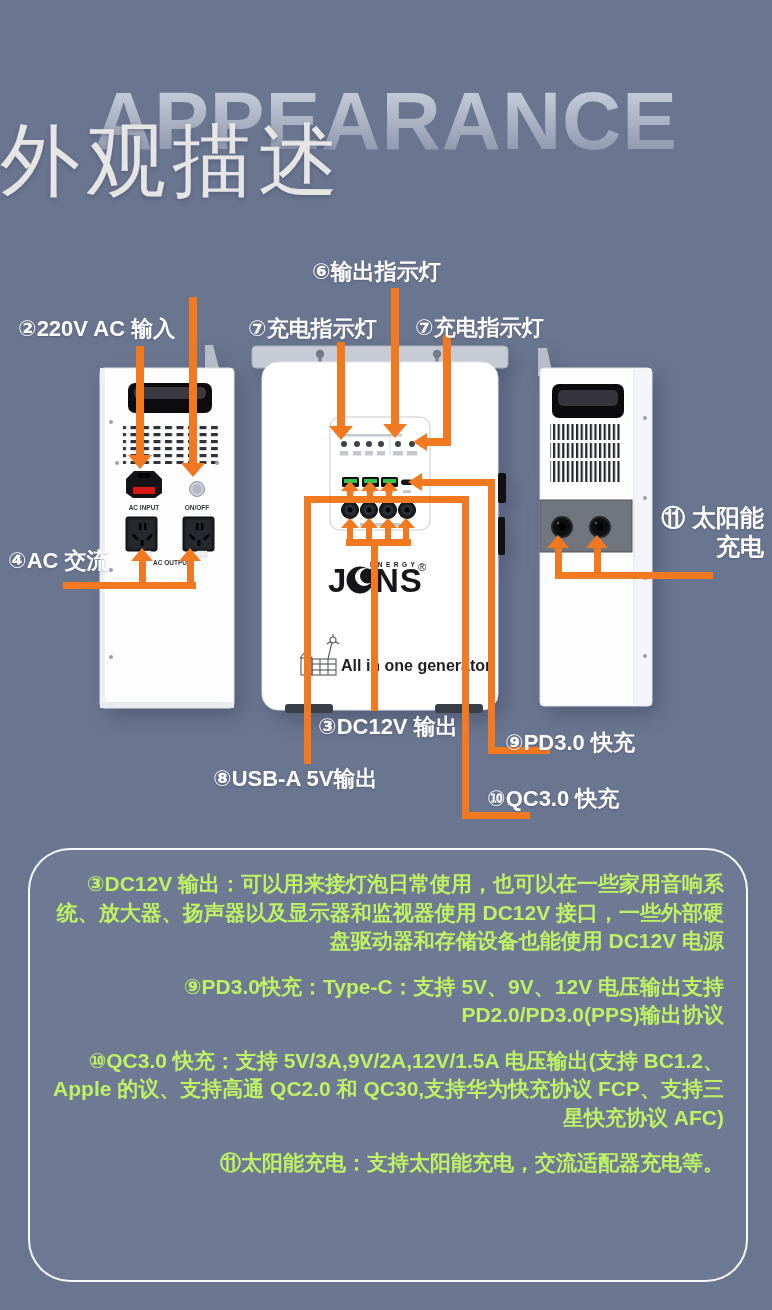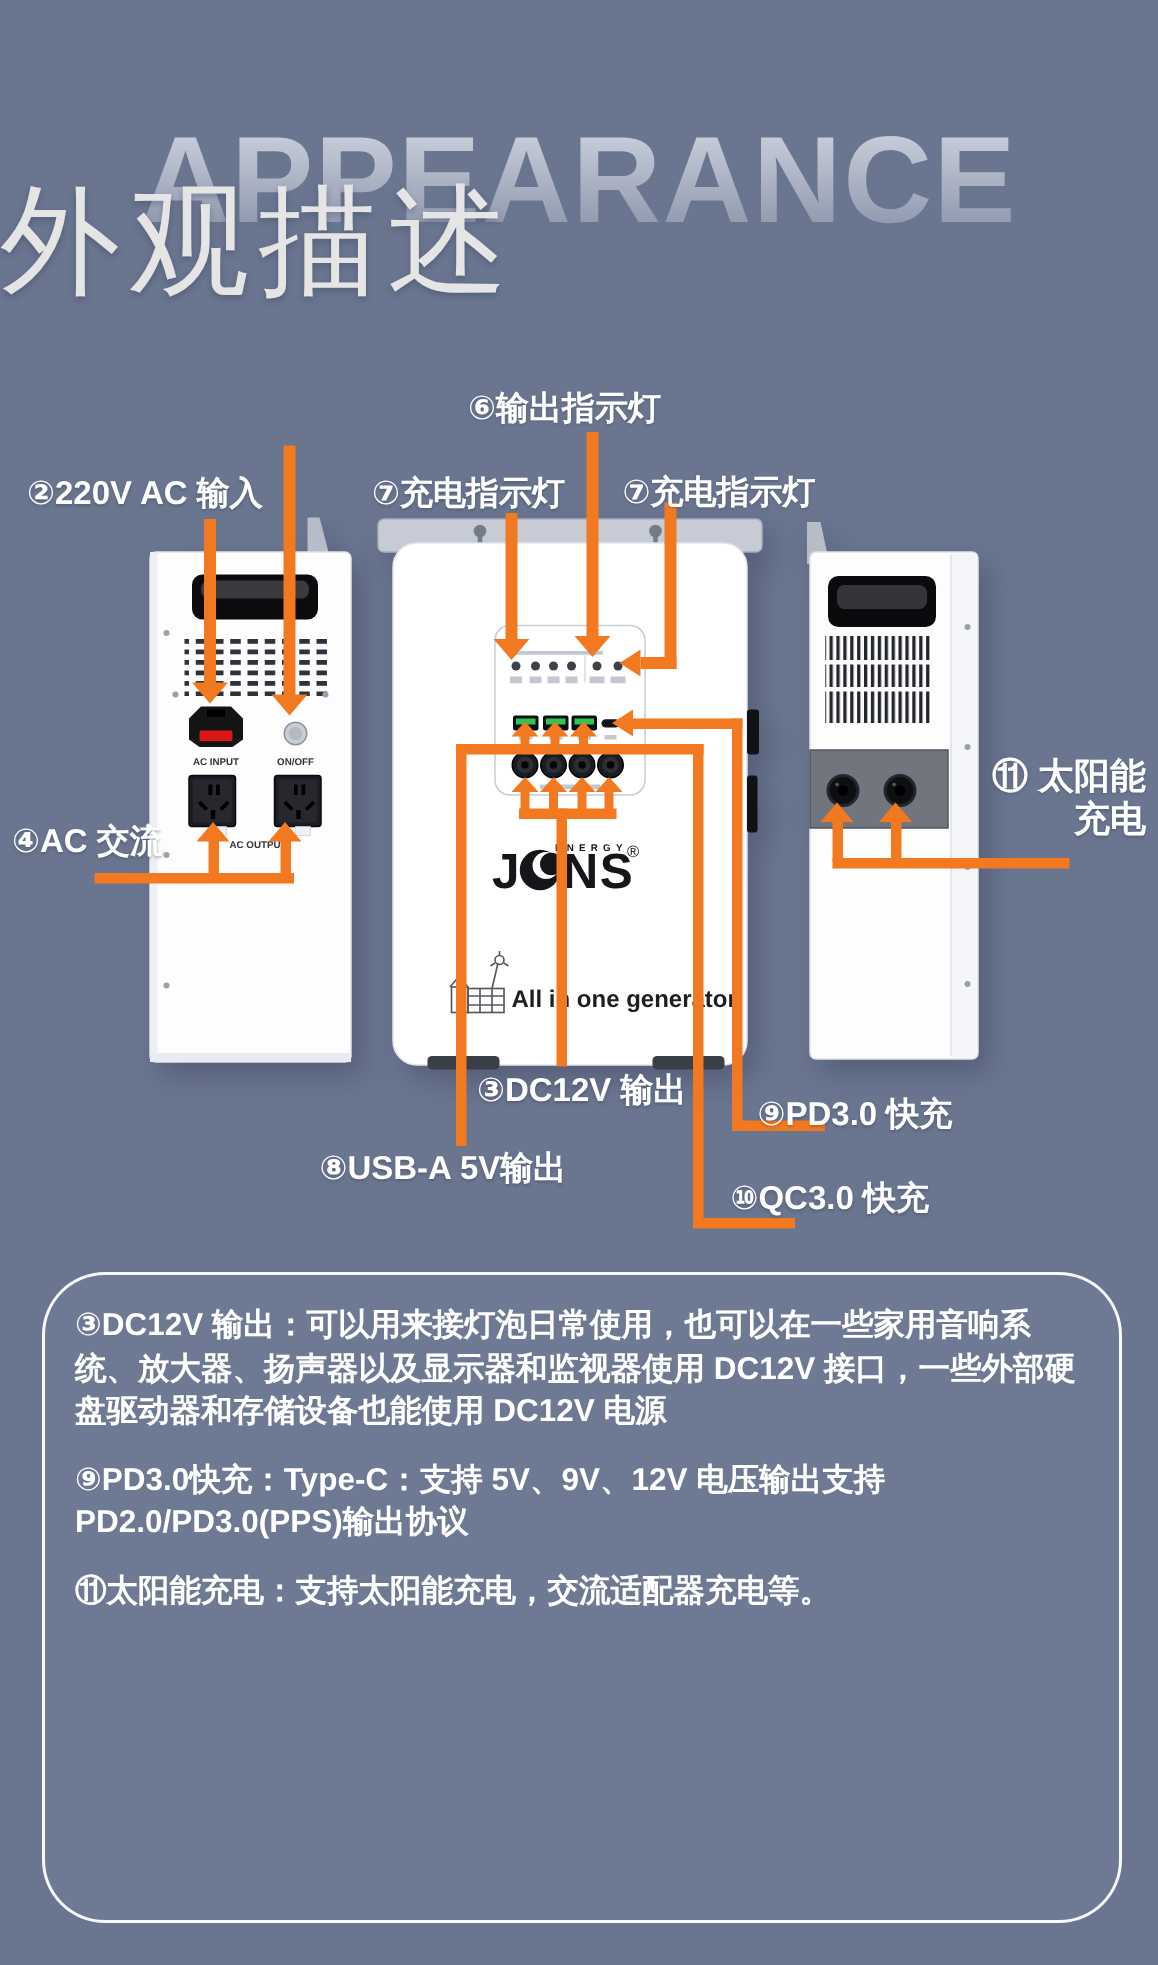--- a/index.html
+++ b/index.html
@@ -31,21 +31,21 @@
   .ah.up{border-left:11px solid transparent;border-right:11px solid transparent;border-bottom:13px solid var(--orange);}
   .ah.up.sm{border-left:9px solid transparent;border-right:9px solid transparent;border-bottom:10px solid var(--orange);}
   .ah.left{border-top:9px solid transparent;border-bottom:9px solid transparent;border-right:14px solid var(--orange);}
 
   .device{position:absolute;z-index:2;filter:drop-shadow(7px 9px 9px rgba(40,48,66,.30));}
 
   
   .info-panel{position:absolute;left:28px;top:848px;width:720px;height:434px;z-index:4;
     border:2.5px solid rgba(255,255,255,.95);border-radius:42px;box-sizing:border-box;
     padding:20px 22px 0 20px;background:rgba(255,255,255,0.03);}
-  .info-panel p{margin:0 0 17px 0;color:#ffffff;font-weight:bold;font-size:21px;line-height:1.36;}
+  .info-panel p{margin:0 0 17px 0;color:#bef264;font-weight:bold;font-size:21px;line-height:1.36;text-align:right;}
 
   svg text{font-family:"Liberation Sans","DejaVu Sans",sans-serif;}
 </style>
 </head>
 <body>
 
 <div id="stage">
 
   <div class="watermark">APPEARANCE</div>
   <div class="wm-fade"></div>
@@ -340,16 +340,17 @@
     <div class="ah up sm" style="left:341px;top:518px;"></div>
     <div class="ah up sm" style="left:360px;top:518px;"></div>
     <div class="ah up sm" style="left:379px;top:518px;"></div>
     <div class="ah up sm" style="left:397px;top:518px;"></div>
     <div class="ln" style="left:371px;top:539px;width:7px;height:172px;"></div>
   </div>
 
   <div class="info-panel">
     <p>③DC12V 输出：可以用来接灯泡日常使用，也可以在一些家用音响系统、放大器、扬声器以及显示器和监视器使用 DC12V 接口，一些外部硬盘驱动器和存储设备也能使用 DC12V 电源</p>
     <p>⑨PD3.0快充：Type-C：支持 5V、9V、12V 电压输出支持 PD2.0/PD3.0(PPS)输出协议</p>
+    <p>⑩QC3.0 快充：支持 5V/3A,9V/2A,12V/1.5A 电压输出(支持 BC1.2、Apple 的议、支持高通 QC2.0 和 QC30,支持华为快充协议 FCP、支持三星快充协议 AFC)</p>
     <p>⑪太阳能充电：支持太阳能充电，交流适配器充电等。</p>
   </div>
 
 </div>
 
 </body></html>

